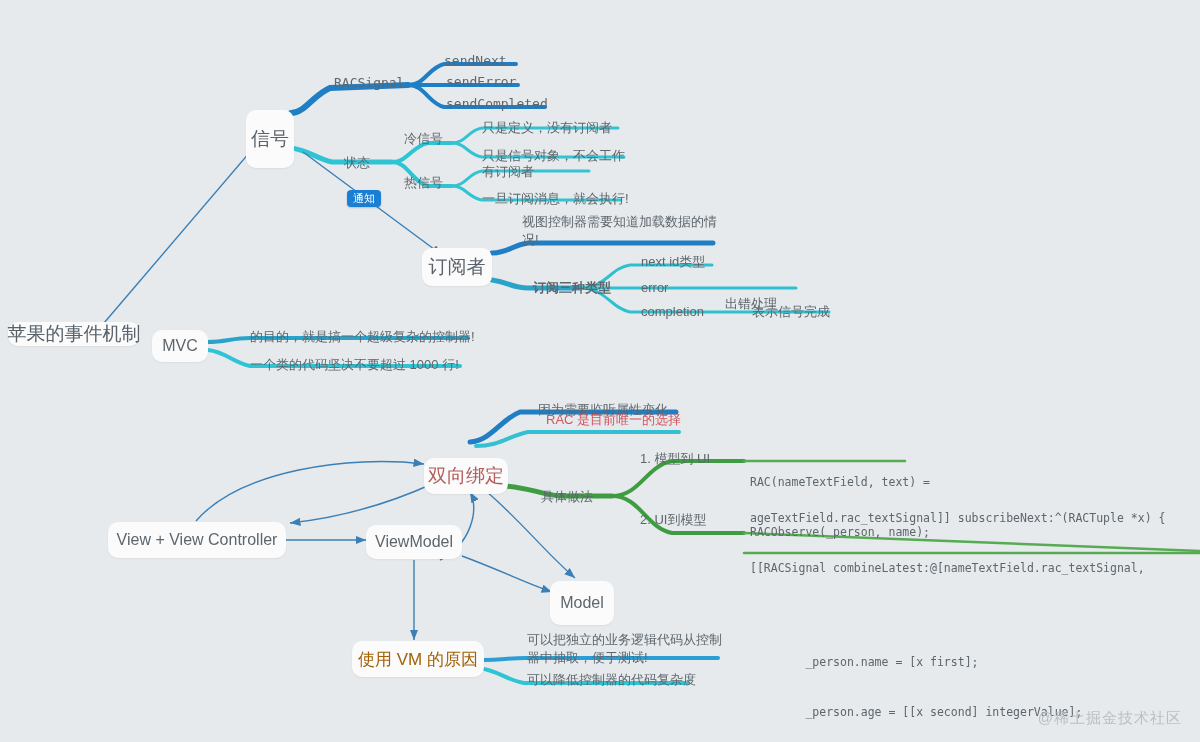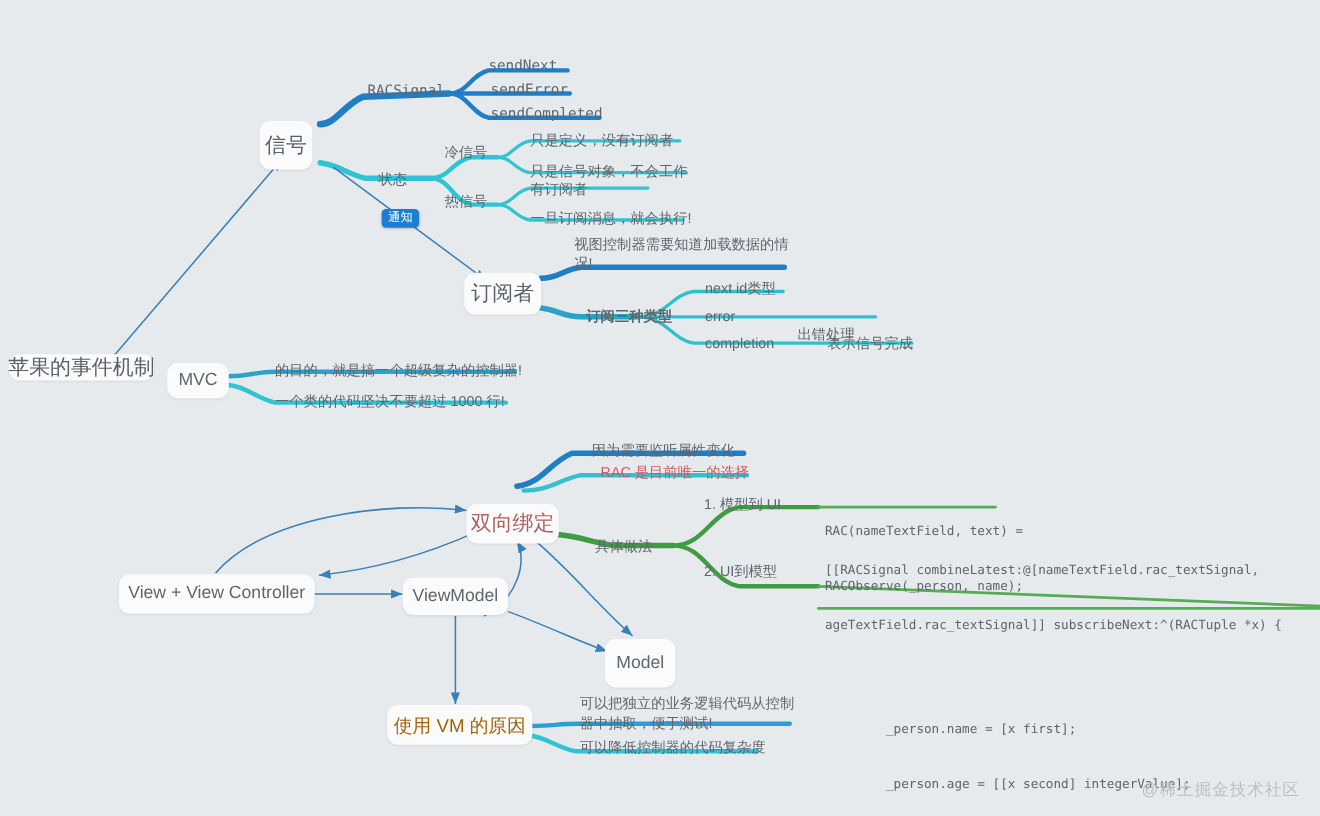--- a/index.html
+++ b/index.html
@@ -149,21 +149,21 @@
     </g>
 
     <g>
       <path d="M484,660 C502,660 508,658 526,658 L718,658" fill="none" stroke="#2b9fd4" stroke-width="4" stroke-linecap="round"></path>
       <path d="M478,668 C498,670 506,680 524,683 L688,683" fill="none" stroke="#2fc4d4" stroke-width="4" stroke-linecap="round"></path>
     </g>
   </svg>
 
   <div class="node big" style="left:8px;top:322px;width:132px;height:24px;">苹果的事件机制</div>
 
-  <div class="node big" style="left:236px;top:110px;width:48px;height:44px;">信号</div>
+  <div class="node big" style="left:246px;top:110px;width:48px;height:58px;">信号</div>
 
   <div class="node big" style="left:422px;top:248px;width:70px;height:38px;">订阅者</div>
 
   <div class="node mid" style="left:152px;top:330px;width:56px;height:32px;">MVC</div>
 
   <div class="node redbig" style="left:424px;top:458px;width:84px;height:36px;color:#b55c5c;">双向绑定</div>
 
   <div class="node mid" style="left:108px;top:522px;width:178px;height:36px;">View + View Controller</div>
 
   <div class="node mid" style="left:366px;top:525px;width:96px;height:34px;">ViewModel</div>
@@ -197,34 +197,34 @@
   <div class="lbl s13" style="left:641px;top:254px;">next id类型</div>
   <div class="lbl s13" style="left:641px;top:280px;">error</div>
   <div class="lbl s13" style="left:725px;top:280px;margin-top:16px;">出错处理</div>
   <div class="lbl s13" style="left:641px;top:304px;">completion</div>
   <div class="lbl s13" style="left:752px;top:304px;">表示信号完成</div>
 
   <div class="lbl s13" style="left:250px;top:329px;">的目的，就是搞一个超级复杂的控制器!</div>
   <div class="lbl s13" style="left:250px;top:357px;">一个类的代码坚决不要超过 1000 行!</div>
 
   <div class="lbl s13" style="left:538px;top:402px;">因为需要监听属性变化</div>
-  <div class="lbl s13 red" style="left:546px;top:422px;">RAC 是目前唯一的选择</div>
+  <div class="lbl s13 red" style="left:546px;top:412px;">RAC 是目前唯一的选择</div>
 
   <div class="lbl s13" style="left:541px;top:489px;">具体做法</div>
   <div class="lbl s13" style="left:640px;top:451px;">1. 模型到 UI</div>
   <div class="lbl s13" style="left:640px;top:512px;">2. UI到模型</div>
 
   <div class="code" style="left:750px;top:441px;">
     <div>RAC(nameTextField, text) =</div>
     <div>RACObserve(_person, name);</div>
   </div>
 
   <div class="code" style="left:750px;top:477px;">
+    <div>ageTextField.rac_textSignal]] subscribeNext:^(RACTuple *x) {</div>
     <div>[[RACSignal combineLatest:@[nameTextField.rac_textSignal,</div>
-    <div>ageTextField.rac_textSignal]] subscribeNext:^(RACTuple *x) {</div>
     <div style="height:10px;"></div>
     <div>        _person.name = [x first];</div>
     <div>        _person.age = [[x second] integerValue];</div>
     
   </div>
 
   <div class="lbl s13 wrap" style="left:527px;top:631px;width:195px;">可以把独立的业务逻辑代码从控制器中抽取，便于测试!</div>
   <div class="lbl s13" style="left:527px;top:672px;">可以降低控制器的代码复杂度</div>
 
   <div class="wm">@稀土掘金技术社区</div>

